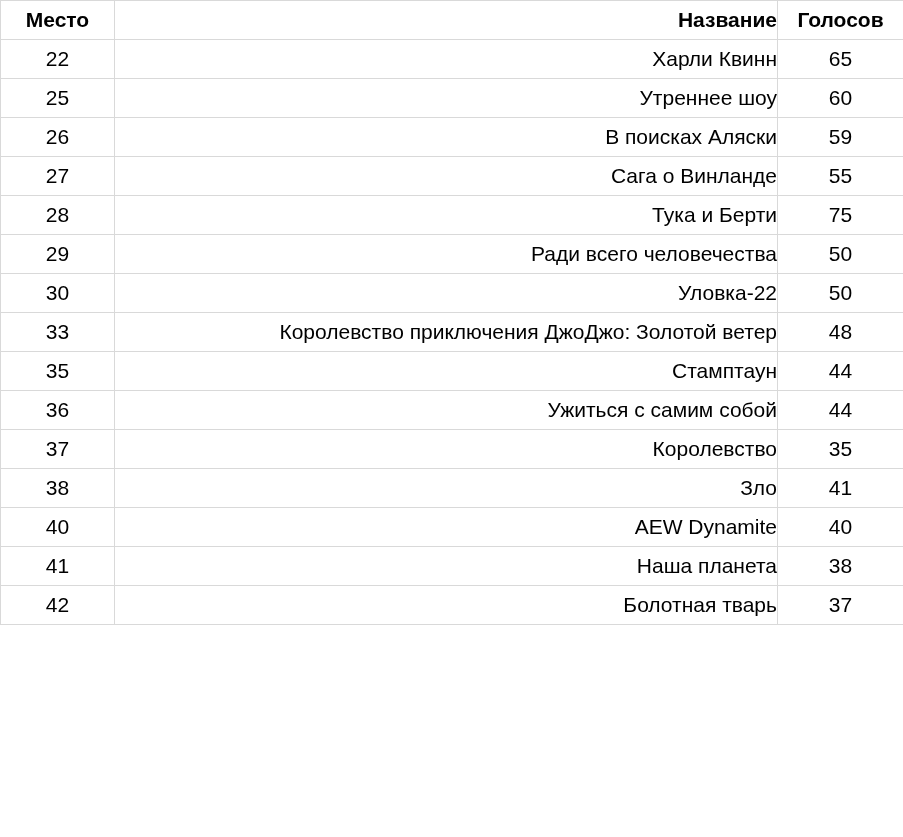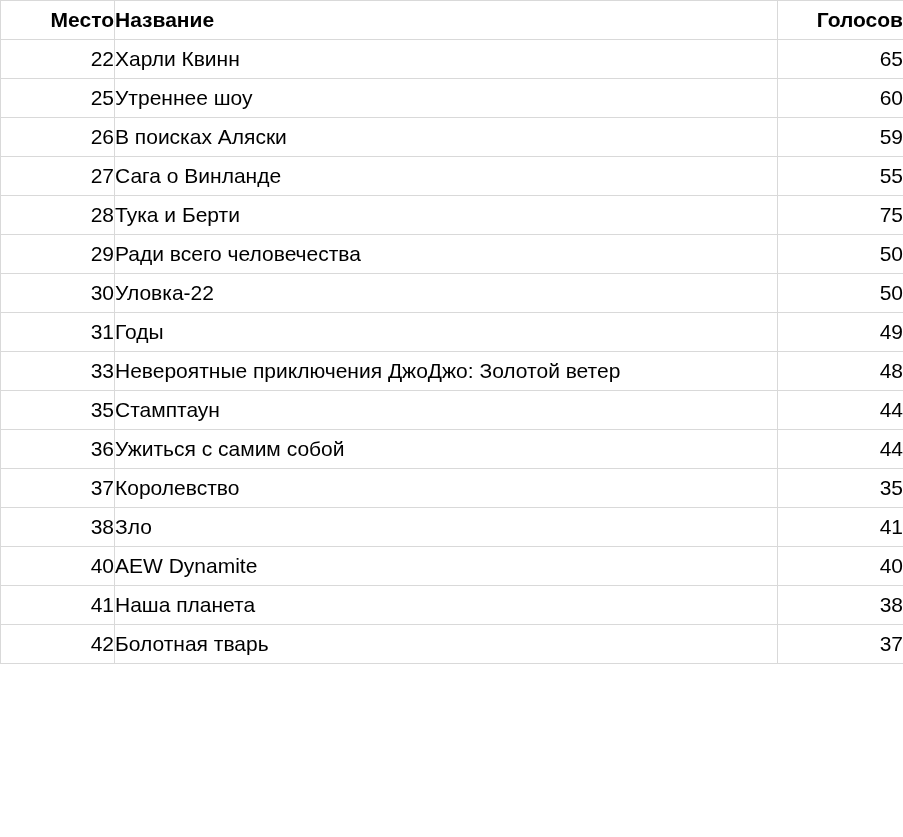--- a/index.html
+++ b/index.html
@@ -29,22 +29,22 @@
     border: 1px solid #d9d9d9;
     height: 38px;
     padding: 0;
     line-height: 38px;
     white-space: nowrap;
     overflow: hidden;
     background: #ffffff;
     font-weight: 400;
   }
   .rank-table th { font-weight: 700; }
-  .col-place, .col-votes { text-align: right; }
-  .col-title { text-align: left; padding-left: 8px; padding-right: 4px; }
+  .col-place, .col-votes { text-align: center; }
+  .col-title { text-align: right; padding-left: 8px; padding-right: 4px; }
 </style>
 </head>
 <body>
 
 <table class="rank-table">
   <colgroup>
     <col class="c-place">
     <col class="c-title">
     <col class="c-votes">
   </colgroup>
@@ -85,27 +85,22 @@
         <td class="col-place">29</td>
         <td class="col-title">Ради всего человечества</td>
         <td class="col-votes">50</td>
       </tr>
       <tr>
         <td class="col-place">30</td>
         <td class="col-title">Уловка-22</td>
         <td class="col-votes">50</td>
       </tr>
       <tr>
-        <td class="col-place">31</td>
-        <td class="col-title">Годы</td>
-        <td class="col-votes">49</td>
-      </tr>
-      <tr>
         <td class="col-place">33</td>
-        <td class="col-title">Невероятные приключения ДжоДжо: Золотой ветер</td>
+        <td class="col-title">Королевство приключения ДжоДжо: Золотой ветер</td>
         <td class="col-votes">48</td>
       </tr>
       <tr>
         <td class="col-place">35</td>
         <td class="col-title">Стамптаун</td>
         <td class="col-votes">44</td>
       </tr>
       <tr>
         <td class="col-place">36</td>
         <td class="col-title">Ужиться с самим собой</td>

